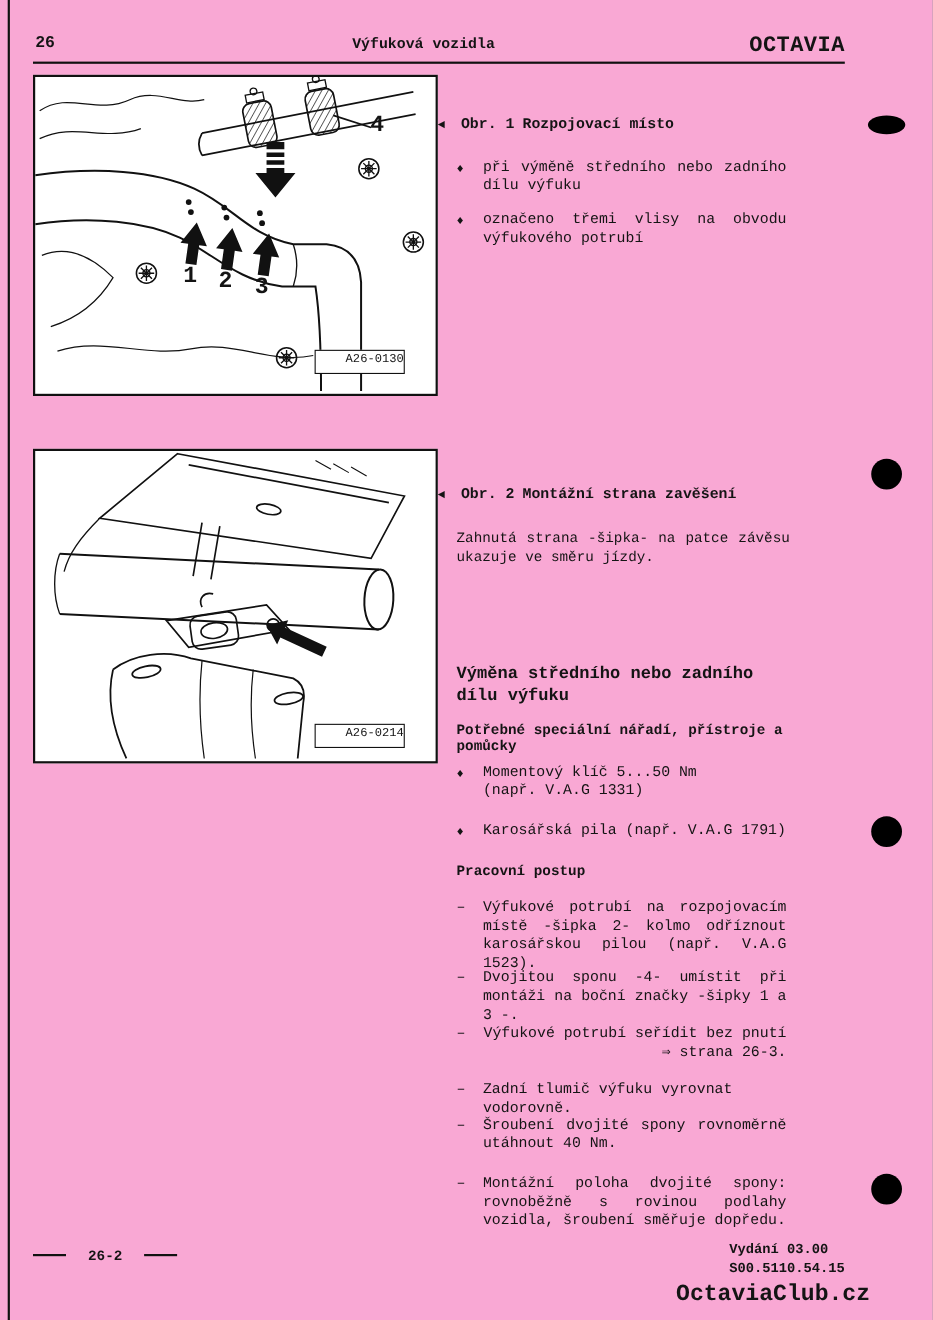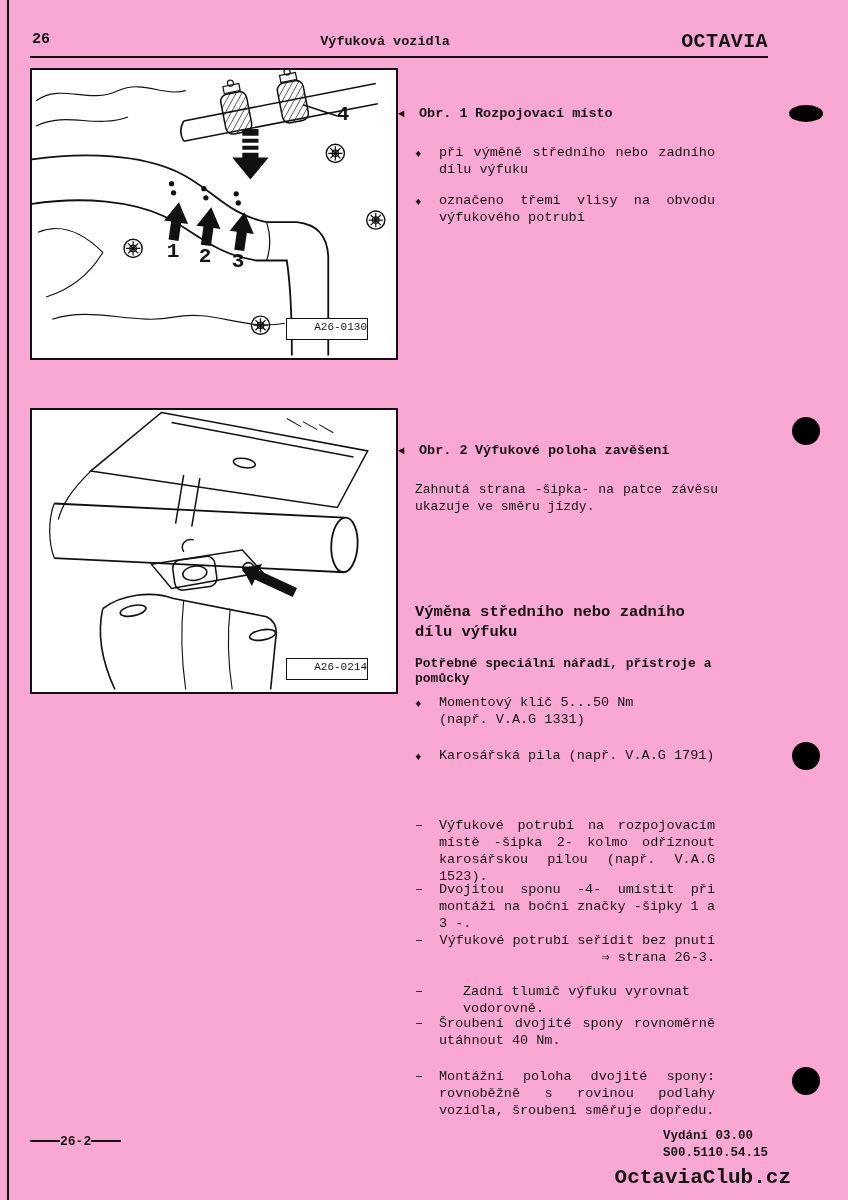--- a/index.html
+++ b/index.html
@@ -31,21 +31,21 @@
   .row .mk.diamond{font-size:11px;padding-top:2px;}
   .row .tx{flex:1;text-align:justify;}
   .para{font-size:13px;line-height:17px;text-align:justify;}
   .sec-heading{font-size:15.5px;line-height:20px;font-weight:bold;}
   .sub-heading{font-size:13px;font-weight:bold;}
   .pre{white-space:pre-line;}
 
   
   .footer-left{left:30px;top:1132px;display:flex;align-items:center;height:18px;}
   .footer-left .dashline{width:30px;height:2px;background:#111;}
-  .footer-left .pref{font-size:13px;font-weight:bold;margin:0 0;}
+  .footer-left .pref{font-size:13px;font-weight:bold;margin:0 20px;}
   .footer-right{right:80px;top:1128px;font-size:12.5px;font-weight:bold;line-height:17px;}
   .site{right:57px;top:1166px;font-size:21px;font-weight:bold;}
 
   
   .scan-line{left:7px;top:0;width:2px;height:1200px;background:#111;}
   .dot{background:#000;border-radius:50%;}
   .dot-top{left:789px;top:105px;width:34px;height:17px;}
   .dot-2{left:792px;top:417px;width:28px;height:28px;}
   .dot-3{left:792px;top:742px;width:28px;height:28px;}
   .dot-4{left:792px;top:1067px;width:28px;height:28px;}
@@ -185,55 +185,56 @@
     <span class="tx">při výměně středního nebo zadního dílu výfuku</span>
   </div>
   <div class="abs row" style="left:415px;top:192px;width:300px;">
     <span class="mk diamond">♦</span>
     <span class="tx">označeno třemi vlisy na obvodu výfukového potrubí</span>
   </div>
 
   <div class="abs caption" style="left:398px;top:443px;width:360px;">
     <span class="ptr">◄</span>
     <span class="lbl">Obr. 2</span>
-    <span>Výfukové poloha zavěšení</span>
+    <span>Montážní strana zavěšení</span>
   </div>
   <div class="abs para" style="left:415px;top:481px;width:303px;">Zahnutá strana -šipka- na patce závěsu ukazuje ve směru jízdy.</div>
 
   <div class="abs sec-heading pre" style="left:415px;top:602px;width:320px;">Výměna středního nebo zadního
 dílu výfuku</div>
   <div class="abs sub-heading" style="left:415px;top:656px;width:345px;">Potřebné speciální nářadí, přístroje a pomůcky</div>
 
   <div class="abs row" style="left:415px;top:694px;width:300px;">
     <span class="mk diamond">♦</span>
     <span class="tx pre" style="text-align:left;">Momentový klíč 5...50 Nm
 (např. V.A.G 1331)</span>
   </div>
   <div class="abs row" style="left:415px;top:747px;width:300px;">
     <span class="mk diamond">♦</span>
     <span class="tx" style="text-align:left;">Karosářská pila (např. V.A.G 1791)</span>
   </div>
 
+  <div class="abs sub-heading" style="left:415px;top:784px;width:300px;">Pracovní postup</div>
 
   <div class="abs row" style="left:415px;top:817px;width:300px;">
     <span class="mk">–</span>
     <span class="tx">Výfukové potrubí na rozpojovacím místě -šipka 2- kolmo odříznout karosářskou pilou (např. V.A.G 1523).</span>
   </div>
   <div class="abs row" style="left:415px;top:881px;width:300px;">
     <span class="mk">–</span>
     <span class="tx">Dvojitou sponu -4- umístit při montáži na boční značky -šipky 1 a 3 -.</span>
   </div>
   <div class="abs row" style="left:415px;top:932px;width:300px;">
     <span class="mk">–</span>
     <span class="tx pre" style="text-align:right;">Výfukové potrubí seřídit bez pnutí
 ⇒ strana 26-3.</span>
   </div>
   <div class="abs row" style="left:415px;top:983px;width:300px;">
     <span class="mk">–</span>
-    <span class="tx" style="text-align:left;margin-left:24px;">Zadní tlumič výfuku vyrovnat vodorovně.</span>
+    <span class="tx" style="text-align:left;">Zadní tlumič výfuku vyrovnat vodorovně.</span>
   </div>
   <div class="abs row" style="left:415px;top:1015px;width:300px;">
     <span class="mk">–</span>
     <span class="tx">Šroubení dvojité spony rovnoměrně utáhnout 40 Nm.</span>
   </div>
   <div class="abs row" style="left:415px;top:1068px;width:300px;">
     <span class="mk">–</span>
     <span class="tx">Montážní poloha dvojité spony: rovnoběžně s rovinou podlahy vozidla, šroubení směřuje dopředu.</span>
   </div>
 

